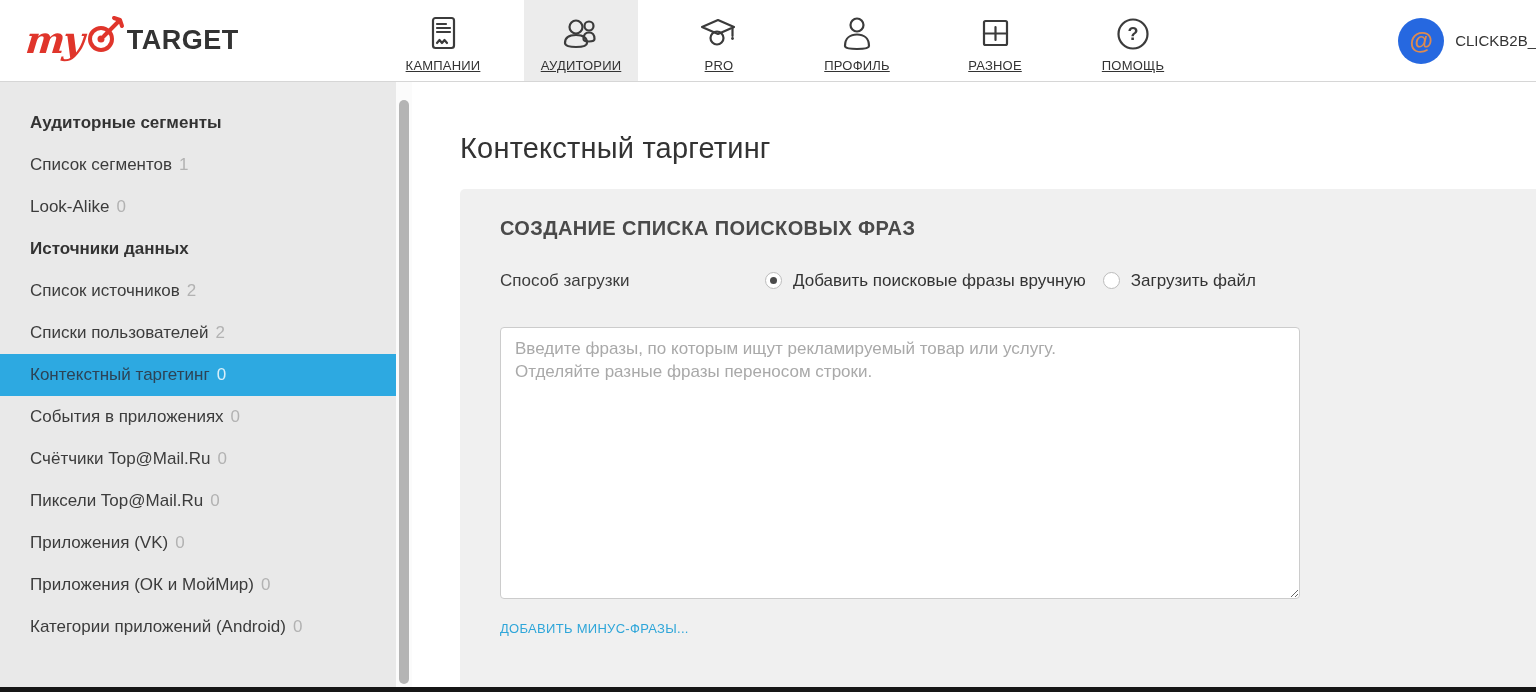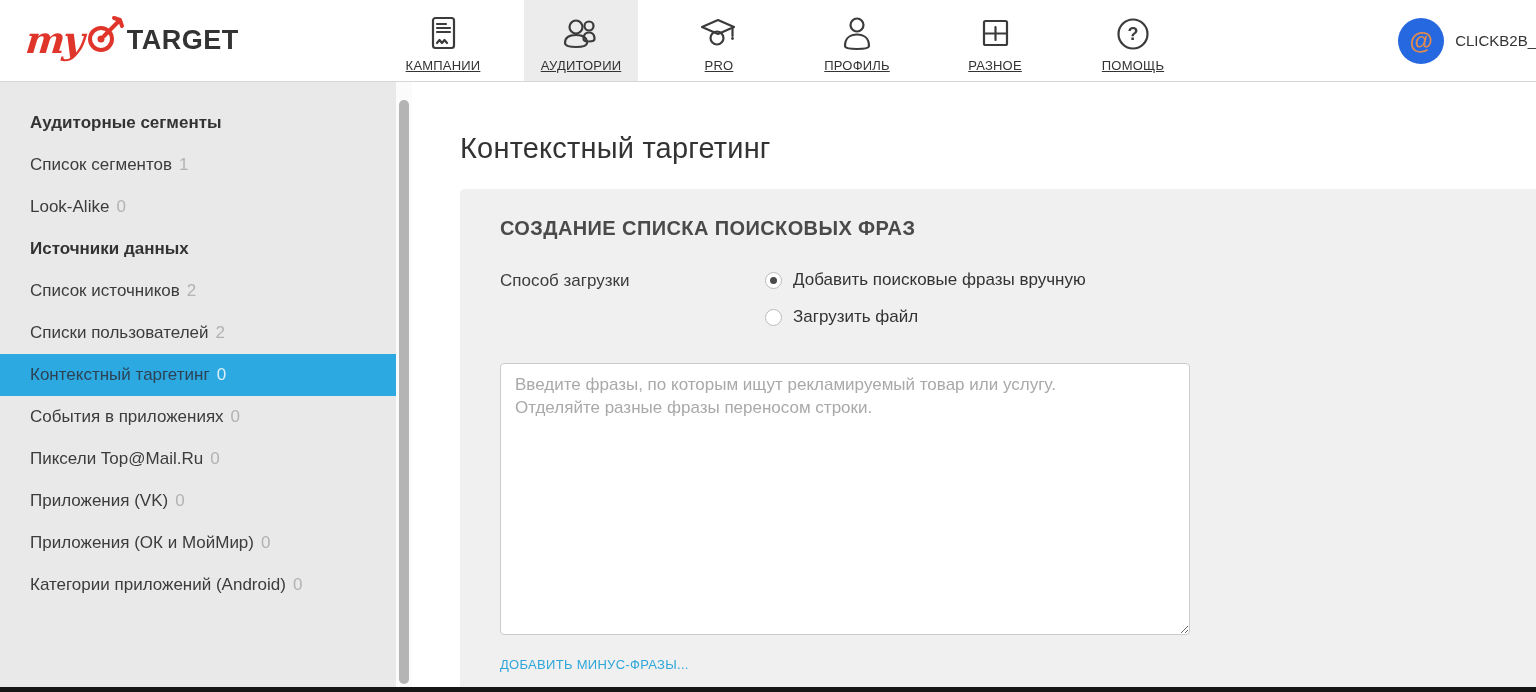--- a/index.html
+++ b/index.html
@@ -68,40 +68,40 @@
   .page-title { font-size:29px; font-weight:400; color:#333; margin-top:50px; letter-spacing:0.2px; }
   .card {
     margin-top:24px; flex:1; background:#f0f0f0; border-radius:5px 0 0 0;
     padding:28px 0 0 40px;
   }
   .card-heading { font-size:20px; color:#4a4a4a; letter-spacing:0.4px; margin-bottom:30px; }
 
   .form-row { display:flex; margin-bottom:36px; }
   .form-label { width:265px; flex:none; font-size:17px; color:#3c3c3c; padding-top:1px; }
 
-  .radio-group { display:flex; flex-direction:column; gap:17px; }
+  .radio-group { display:flex; flex-direction:row; gap:17px; }
   .radio-option { display:flex; align-items:center; gap:11px; font-size:17px; color:#333; cursor:pointer; }
   .radio-circle {
     width:17px; height:17px; border-radius:50%; border:1px solid #bcbcbc;
     background:#fff; flex:none; position:relative;
   }
   .radio-option.selected .radio-circle::after {
     content:""; position:absolute; width:7px; height:7px; border-radius:50%;
     background:#4a4a4a; left:4px; top:4px;
   }
 
   .help-icon {
     display:inline-flex; width:18px; height:18px; border-radius:50%;
     background:#b5b5b5; color:#fff; font-size:12px; font-weight:bold;
     align-items:center; justify-content:center; margin-left:6px;
     vertical-align:-3px; cursor:pointer;
   }
 
   .phrases-textarea {
-    width:690px; height:272px; border:1px solid #cccccc; border-radius:4px;
+    width:800px; height:272px; border:1px solid #cccccc; border-radius:4px;
     background:#fff; padding:10px 14px; font-family:"Liberation Sans", sans-serif;
     font-size:17px; line-height:1.35; color:#333; resize:both; outline:none;
   }
   .phrases-textarea::placeholder { color:#a9a9a9; }
 
   .minus-link {
     display:inline-block; margin-top:18px; color:#2fa6d9; font-size:13px;
     letter-spacing:0.3px; cursor:pointer; text-decoration:none;
   }
 
@@ -213,20 +213,23 @@
       <div class="sb-item">
     <span class="sb-label">Списки пользователей</span><span class="count">2</span>
   </div>
       <div class="sb-item selected">
     <span class="sb-label">Контекстный таргетинг</span><span class="count">0</span>
   </div>
       <div class="sb-item">
     <span class="sb-label">События в приложениях</span><span class="count">0</span>
   </div>
       <div class="sb-item">
+    <span class="sb-label">Счётчики Top@Mail.Ru</span><span class="count">0</span>
+  </div>
+      <div class="sb-item">
     <span class="sb-label">Пиксели Top@Mail.Ru</span><span class="count">0</span>
   </div>
       <div class="sb-item">
     <span class="sb-label">Приложения (VK)</span><span class="count">0</span>
   </div>
       <div class="sb-item">
     <span class="sb-label">Приложения (ОК и МойМир)</span><span class="count">0</span>
   </div>
       <div class="sb-item">
     <span class="sb-label">Категории приложений (Android)</span><span class="count">0</span>

